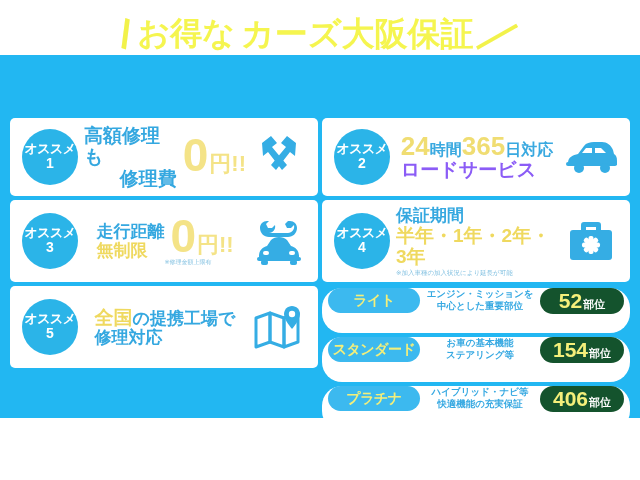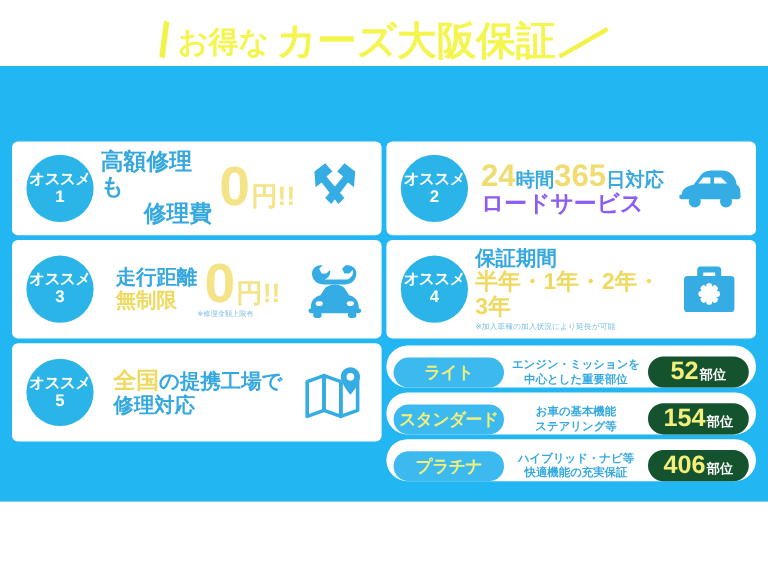--- a/index.html
+++ b/index.html
@@ -50,21 +50,21 @@
     display: inline-block;
   }
   .title-slash.left  { transform: rotate(18deg); }
   .title-slash.right { transform: rotate(18deg); }
   .title-text {
     color: #f5f54f;
     font-weight: bold;
     letter-spacing: 0px;
     white-space: nowrap;
   }
-  .title-small { font-size: 25px; }
+  .title-small { font-size: 32px; }
   .title-big   { font-size: 33px; }
 
   
   .grid {
     position: absolute;
     left: 10px;
     top: 118px;
     width: 620px;
     display: grid;
     grid-template-columns: 308px 308px;
@@ -197,23 +197,23 @@
     left: 322px;
     top: 288px;
     width: 308px;
     display: flex;
     flex-direction: column;
     gap: 4px;
   }
   .plan-row {
     background: #ffffff;
     border-radius: 20px;
-    height: 35px;
-    display: flex;
-    align-items: flex-end;
+    height: 45px;
+    display: flex;
+    align-items: flex-start;
     padding: 0 6px;
     box-sizing: border-box;
   }
   .plan-pill {
     flex: 0 0 auto;
     width: 92px;
     height: 25px;
     border-radius: 13px;
     background: #3cb9ef;
     color: #f4ef7a;

